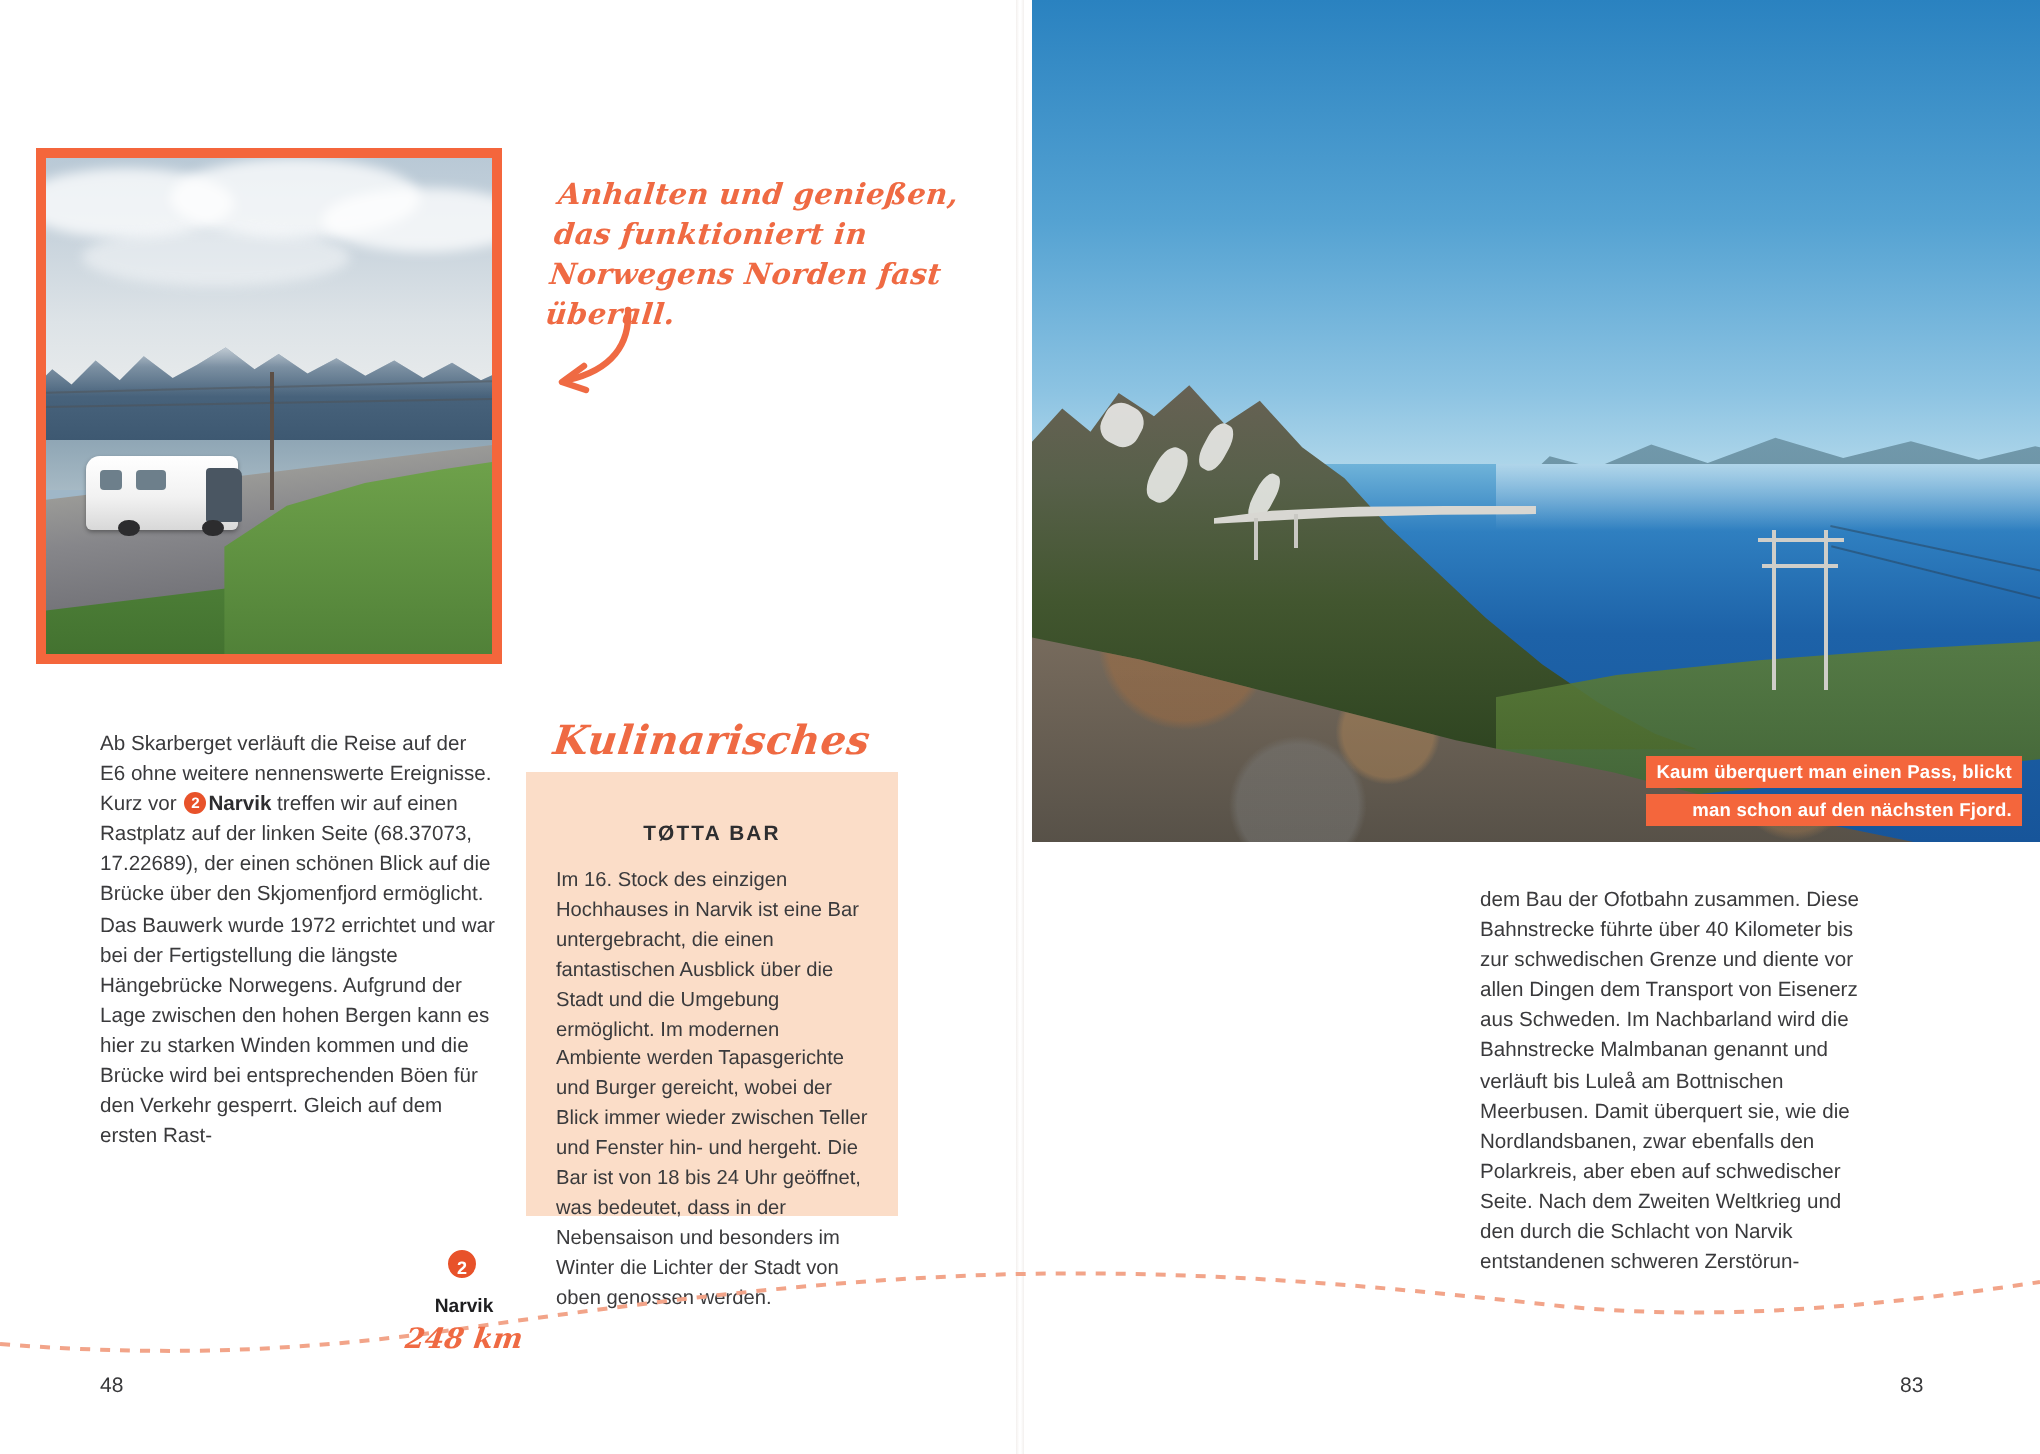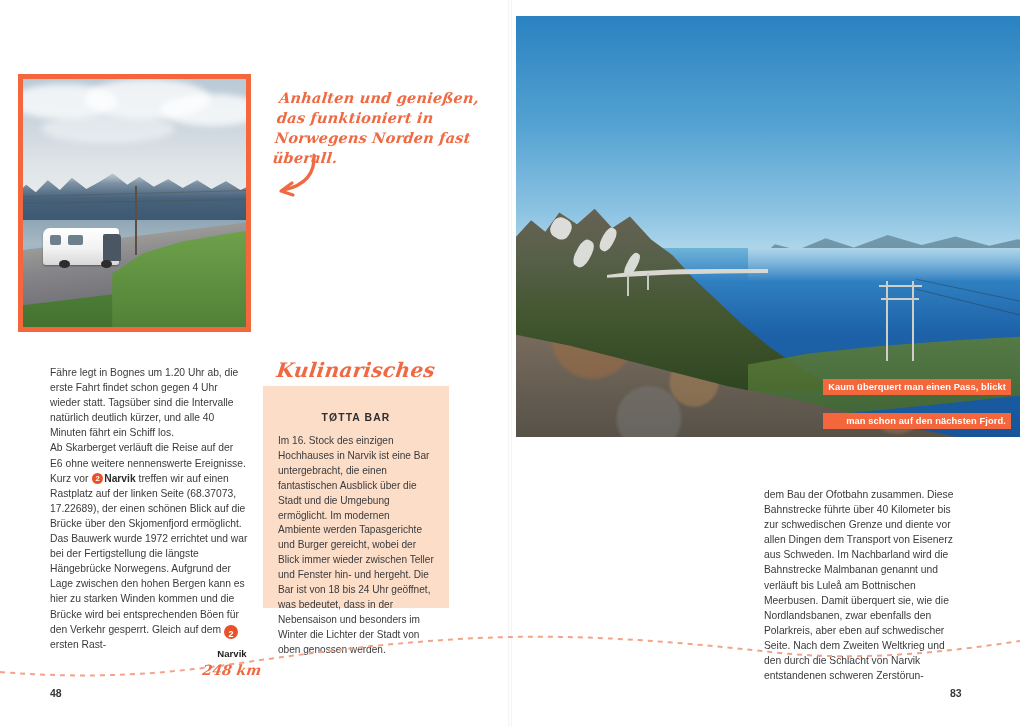--- a/index.html
+++ b/index.html
@@ -130,21 +130,21 @@
     font-size: 10.3px;
     line-height: 15.1px;
     color: #3a3a3c;
     text-align: left;
   }
   .col p { margin: 0; }
 
   .col-mid-top { left: 261px; top: 224px; width: 205px; }
   .col-left    { left: 50px;  top: 365px; width: 198px; }
   .col-r1      { left: 555px; top: 443px; width: 198px; }
-  .col-r2      { left: 764px; top: 443px; width: 198px; margin-top: 44px; }
+  .col-r2      { left: 740px; top: 443px; width: 198px; }
 
   .badge {
     display: inline-block;
     width: 11px; height: 11px;
     line-height: 11px;
     border-radius: 50%;
     background: #e8522a;
     color: #ffffff;
     font-size: 7.6px;
     font-weight: 700;
@@ -184,21 +184,21 @@
   }
   .info-body {
     font-size: 10.1px;
     line-height: 14.9px;
     color: #3a3a3c;
   }
 
   
   .photo-right {
     position: absolute;
-    left: 516px; top: 16px;
+    left: 516px; top: 0;
     width: 504px; height: 421px;
     overflow: hidden;
     background: #000000;
   }
   .pr-sky {
     position: absolute; left: 0; top: 0; width: 100%; height: 58%;
     background: linear-gradient(to bottom,#2a82c0 0%, #54a2d2 45%, #8cc3e2 80%, #b7dbec 100%);
   }
   .pr-far {
     position: absolute; left: 48%; top: 48%; width: 56%; height: 10%;
@@ -265,21 +265,21 @@
   .photo-caption span {
     display: block;
     background: #f4663c;
     color: #ffffff;
     font-size: 9.3px;
     font-weight: 700;
     line-height: 13px;
     padding: 1.5px 5px;
     letter-spacing: .1px;
   }
-  .photo-caption span + span { margin-top: 18px; }
+  .photo-caption span + span { margin-top: 3px; }
 
   
   .footer { position: absolute; left: 0; bottom: 0; width: 1020px; height: 110px; }
   .route-svg { position: absolute; left: 0; top: 0; width: 1020px; height: 90px; }
   .route-badge {
     position: absolute;
     left: 222px; top: 623px;
     width: 18px; height: 18px;
     border-radius: 50%;
     background: #e8522a;
@@ -298,21 +298,21 @@
     font-family: "DejaVu Serif", serif;
     font-style: italic; font-weight: 700;
     font-size: 14px; color: #ef6a43;
     transform: skewX(-8deg);
   }
 
   .page-no {
     position: absolute;
     font-size: 10.5px;
     color: #38383a;
-    font-weight: 700;
+    font-weight: 400;
   }
   .page-no.l { left: 50px;  top: 687px; }
   .page-no.r { left: 950px; top: 687px; }
 </style>
 </head>
 <body>
 
 <div class="spread">
 
   <div class="page-left"></div>
@@ -350,21 +350,20 @@
 
   <svg class="arrow-curve" viewBox="0 0 54 46">
     <path d="M46 3 C47 20, 38 33, 16 38" stroke="#ef6a43" stroke-width="3.2" fill="none" stroke-linecap="round"></path>
     <path d="M24 31 L13 39 L25 43" stroke="#ef6a43" stroke-width="3.2" fill="none" stroke-linecap="round" stroke-linejoin="round"></path>
   </svg>
 
   <div class="col col-mid-top">
   </div>
 
   <div class="col col-left">
-    <p>Fähre legt in Bognes um 1.20 Uhr ab, die erste Fahrt findet schon gegen 4 Uhr wieder statt. Tagsüber sind die Intervalle natürlich deutlich kürzer, und alle 40 Minuten fährt ein Schiff los.</p>
     <p><span>Ab Skarberget verläuft die Reise auf der E6 ohne weitere nennenswerte Ereignisse. Kurz vor </span><span class="badge">2</span><span class="b">Narvik</span><span> treffen wir auf einen Rastplatz auf der linken Seite (68.37073, 17.22689), der einen schönen Blick auf die Brücke über den Skjomenfjord ermöglicht. Das Bauwerk wurde 1972 errichtet und war bei der Fertigstellung die längste Hängebrücke Norwegens. Aufgrund der Lage zwischen den hohen Bergen kann es hier zu starken Winden kommen und die Brücke wird bei entsprechenden Böen für den Verkehr gesperrt. Gleich auf dem ersten Rast-</span></p>
   </div>
 
   <div class="info-script">Kulinarisches</div>
   <div class="info-box">
     <div class="info-title">TØTTA BAR</div>
     <div class="info-body">Im 16. Stock des einzigen Hochhauses in Narvik ist eine Bar untergebracht, die einen fantastischen Ausblick über die Stadt und die Umgebung ermöglicht. Im modernen Ambiente werden Tapasgerichte und Burger gereicht, wobei der Blick immer wieder zwischen Teller und Fenster hin- und hergeht. Die Bar ist von 18 bis 24 Uhr geöffnet, was bedeutet, dass in der Nebensaison und besonders im Winter die Lichter der Stadt von oben genossen werden.</div>
   </div>
 
   <div class="photo-right">

